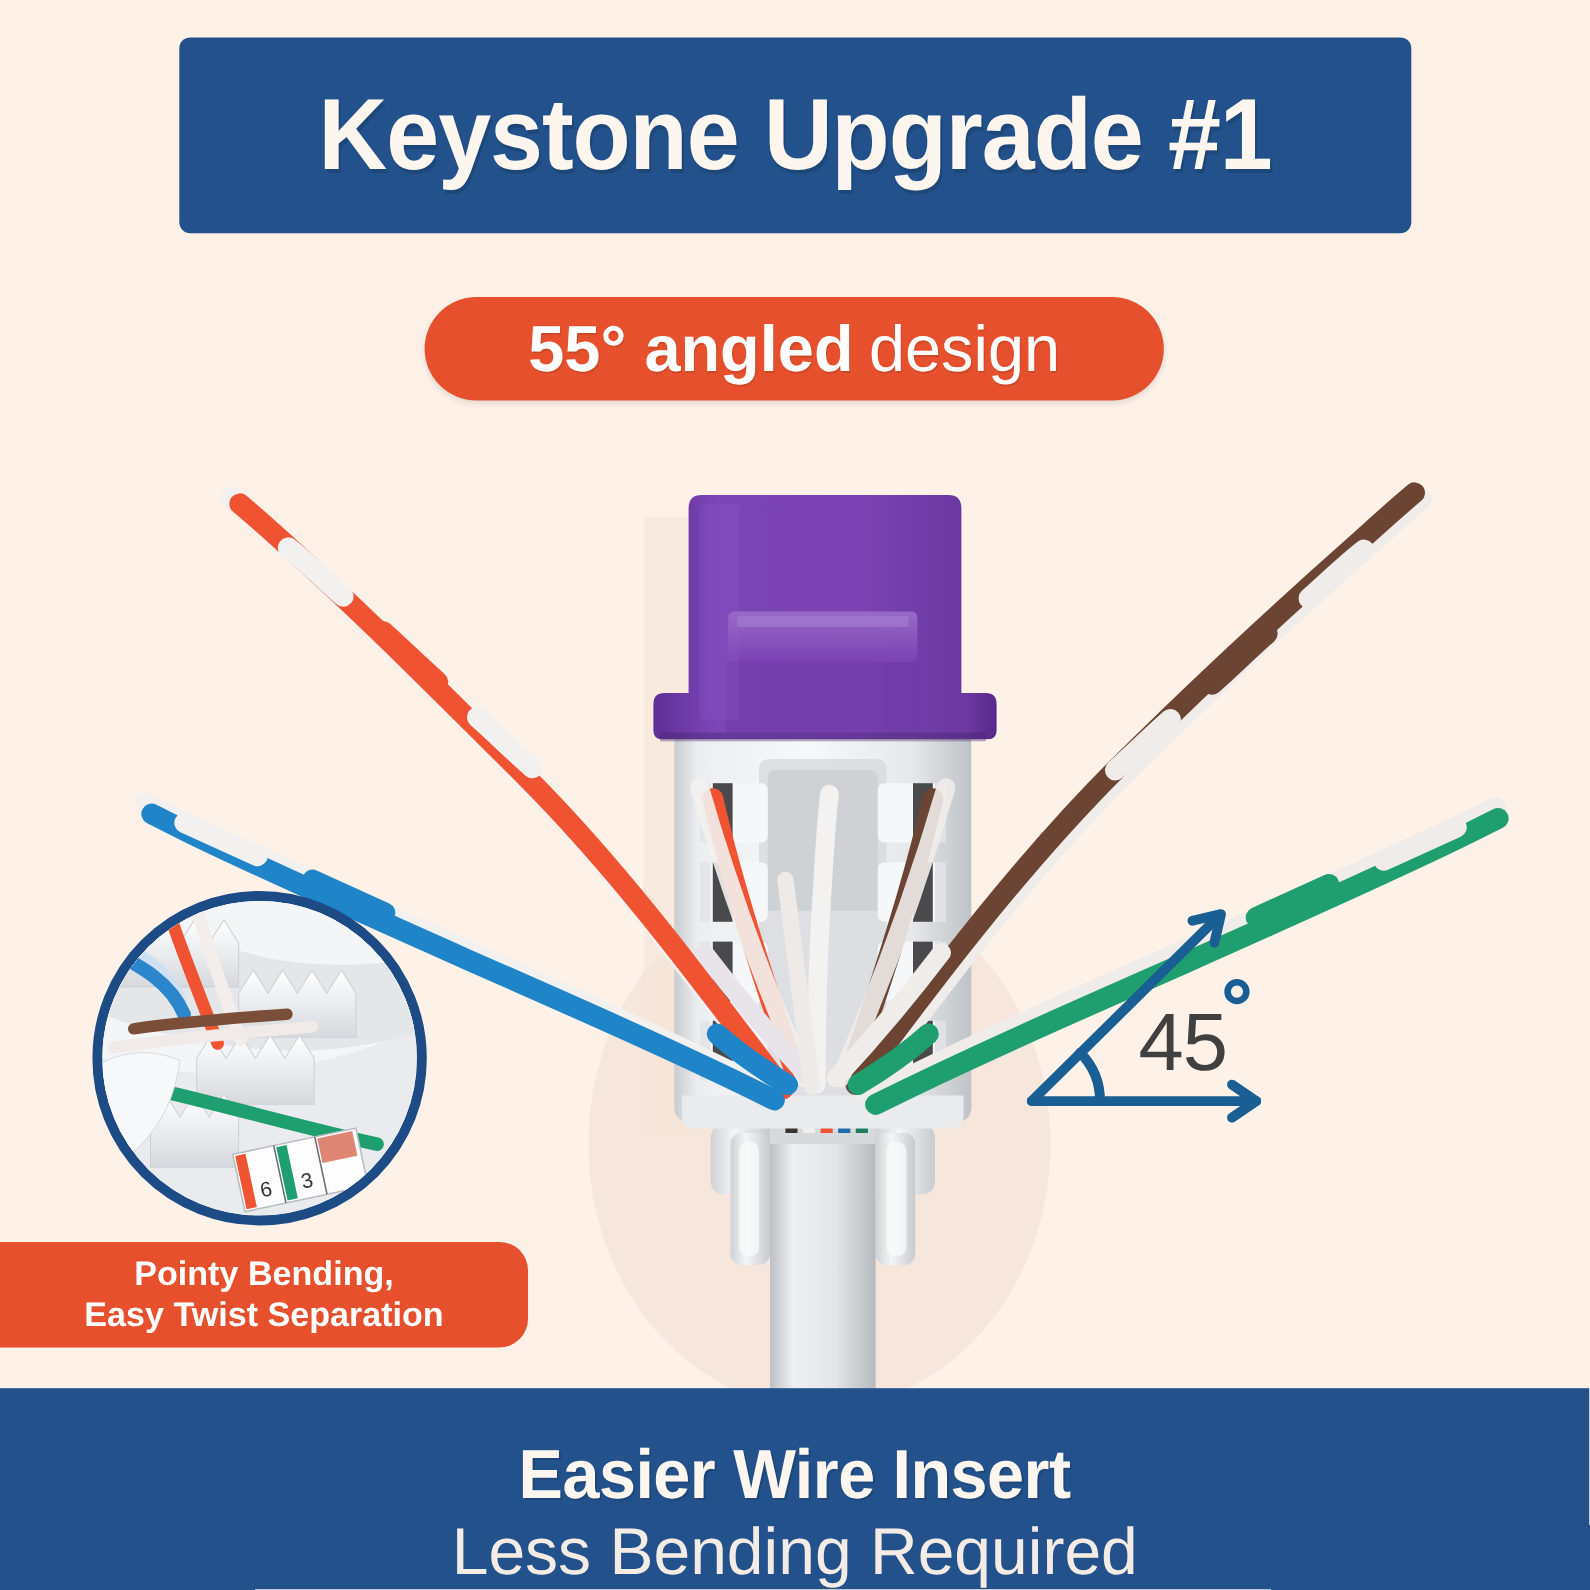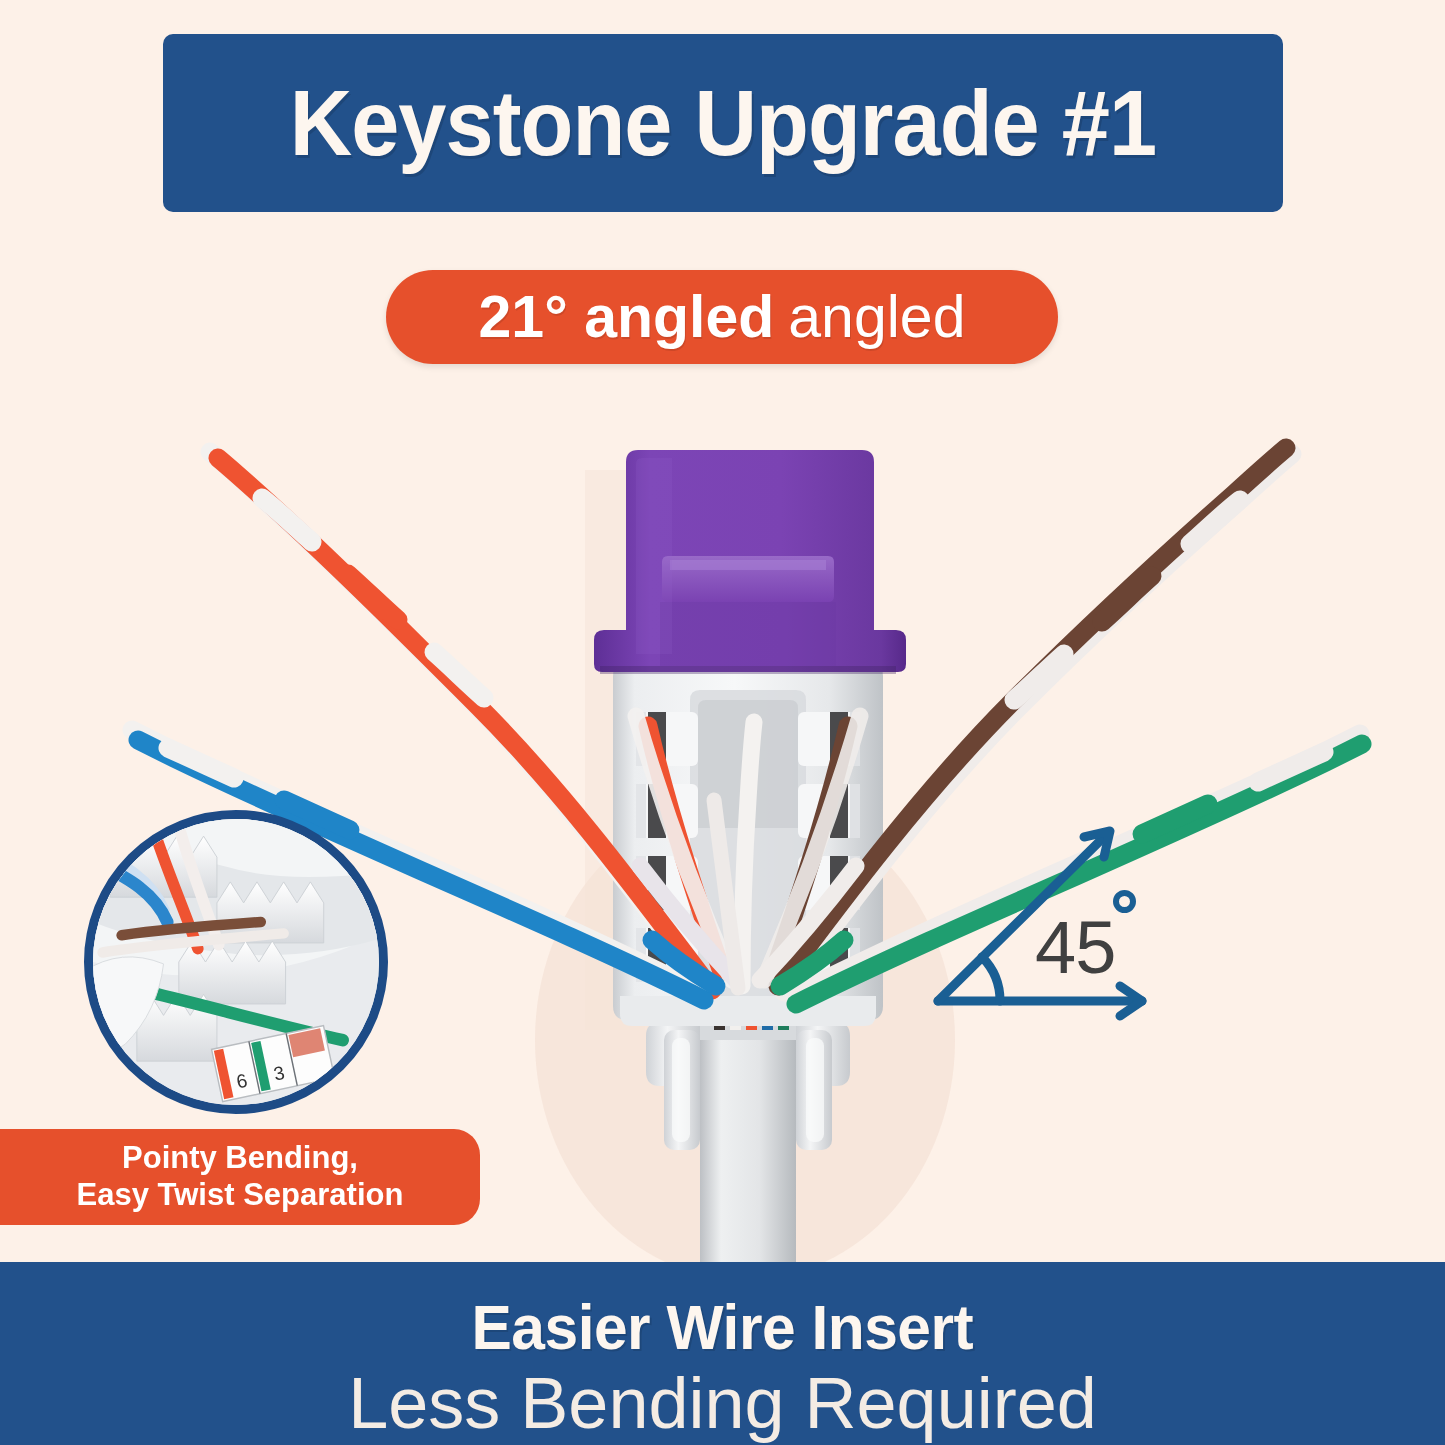--- a/index.html
+++ b/index.html
@@ -37,21 +37,21 @@
     text-shadow:1px 2px 0 rgba(0,0,0,0.10);margin-left:14px;}
 
   
   .bottom-banner{
     position:absolute;left:0;top:1262px;width:1445px;height:183px;
     background:#22518b;
     display:flex;flex-direction:column;align-items:center;justify-content:flex-end;
   }
   .bottom-banner .l1{color:#fdf6ef;font-weight:bold;font-size:63px;letter-spacing:-0.5px;
     transform:scaleX(0.96);line-height:1.05;text-shadow:2px 2px 0 rgba(0,0,0,0.12);}
-  .bottom-banner .l2{color:#f4ece4;font-weight:normal;font-size:72px;letter-spacing:0px;
+  .bottom-banner .l2{color:#f4ece4;font-weight:normal;font-size:60px;letter-spacing:0px;
     line-height:1.15;margin-top:2px;}
 
   
   .inset-caption{
     position:absolute;left:-40px;top:1129px;width:520px;height:96px;
     background:#e6502c;border-radius:0 26px 26px 0;
     display:flex;flex-direction:column;align-items:center;justify-content:center;
     padding-left:40px;box-sizing:border-box;
   }
   .inset-caption div{color:#ffffff;font-weight:bold;font-size:31px;line-height:1.18;
@@ -326,22 +326,22 @@
 
       <path d="M-10 160 q40 -26 84 -8 q-6 50 -40 84 q-30 22 -54 10 z" fill="#f7f8f9" stroke="#d8dbde" stroke-width="1"></path>
     </svg>
   </div>
 
   <div class="title-banner">
     <span class="txt">Keystone Upgrade #1</span>
   </div>
 
   <div class="sub-badge">
-    <span class="b">21° angled</span>
-    <span class="l">angled</span>
+    <span class="b">55° angled</span>
+    <span class="l">design</span>
   </div>
 
   <div class="inset-caption">
     <div>Pointy Bending,</div>
     <div>Easy Twist Separation</div>
   </div>
 
   <div class="bottom-banner">
     <div class="l1">Easier Wire Insert</div>
     <div class="l2">Less Bending Required</div>

